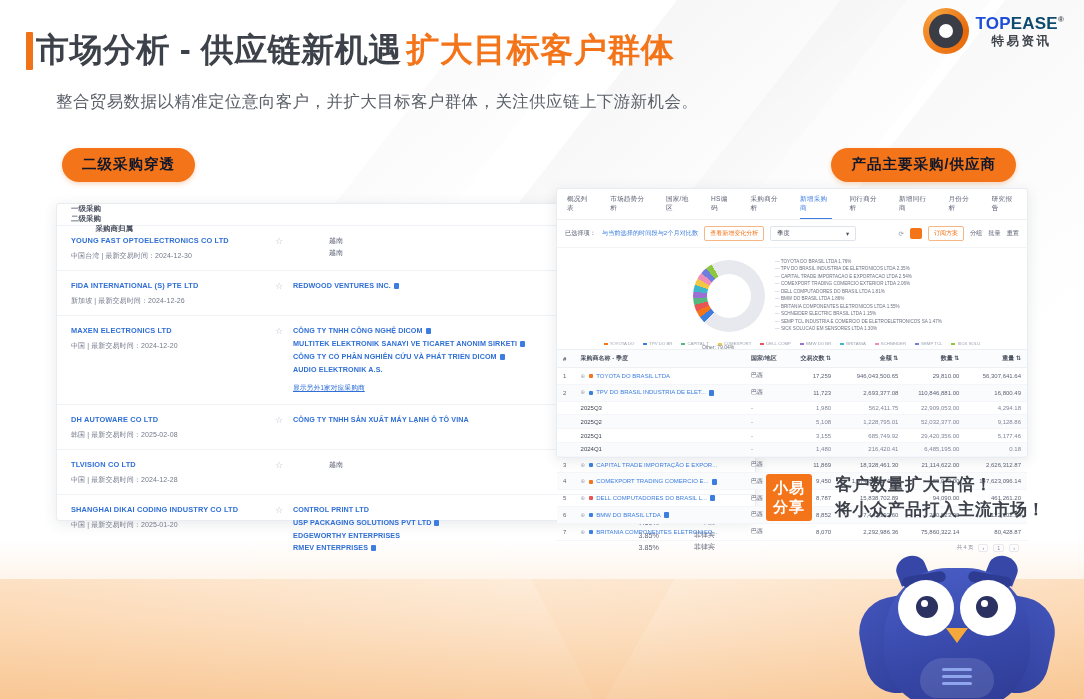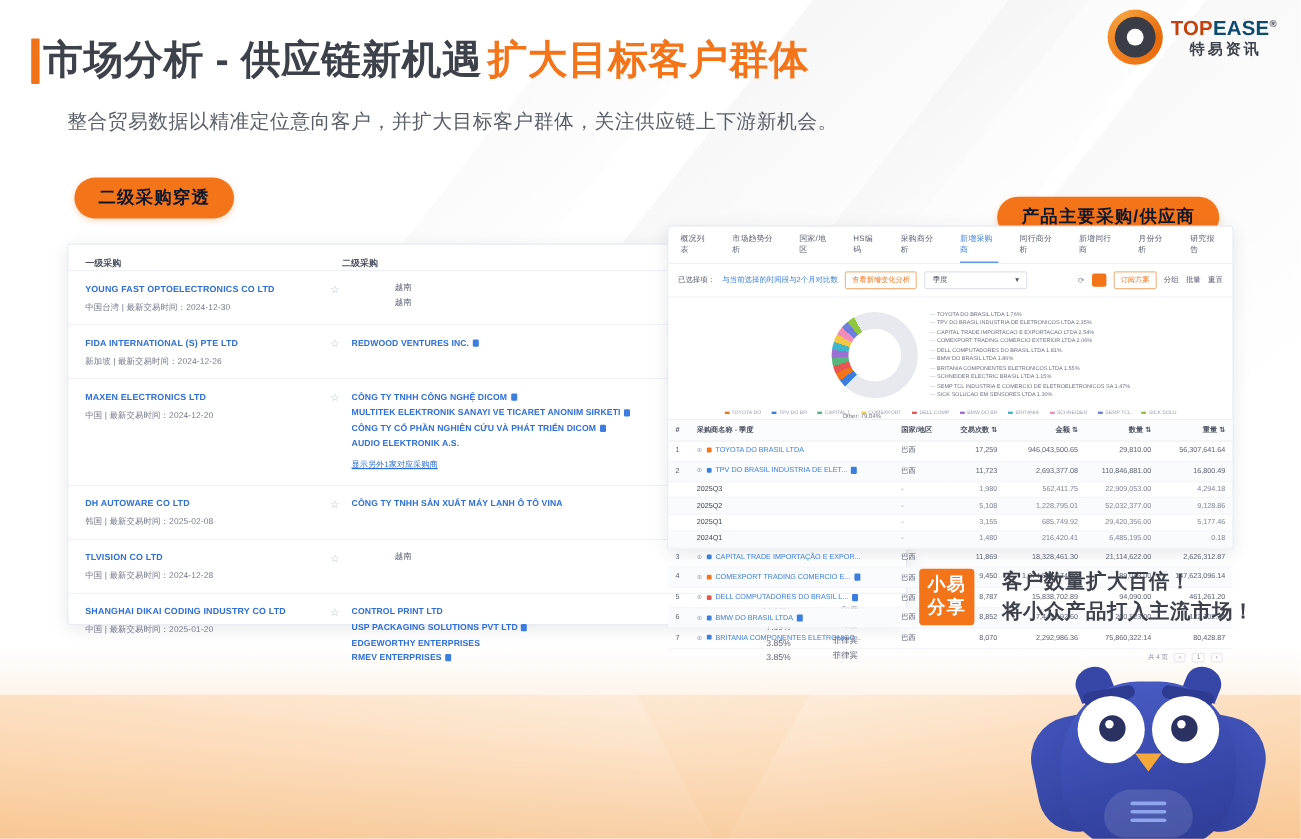--- a/index.html
+++ b/index.html
@@ -41,50 +41,50 @@
   .page { position: relative; z-index: 2; }
 
   .logo { position: absolute; right: 20px; top: 8px; display: flex; align-items: center; gap: 7px; }
   .logo-mark { width: 46px; height: 46px; border-radius: 50%;
     background: conic-gradient(from 210deg, #f07c1c, #f6a03c, #e8690a, #f07c1c);
     display: flex; align-items: center; justify-content: center; position: relative; }
   .logo-mark::before { content:""; position:absolute; inset:6px; border-radius:50%; background:#3a3d45; }
   .logo-mark::after  { content:""; position:absolute; inset:16px; border-radius:50%; background:#fff; }
   .logo-text { line-height: 1.12; }
   .logo-en { font-size: 17px; font-weight: bold; letter-spacing: .2px; }
-  .logo-en .t1 { color: #c2410c; }
+  .logo-en .t1 { color: #1d4ed8; }
   .logo-en .t2 { color: #0c4a6e; }
   .logo-sup { font-size: 8px; vertical-align: super; color:#3f434b; }
   .logo-cn { font-size: 12.5px; font-weight: bold; color: #3f434b; letter-spacing: 2.5px; margin-left: 16px; }
 
   .title-row { display: flex; align-items: center; gap: 3px; padding: 28px 0 0 26px; }
   .title-bar { width: 7px; height: 38px; background: #f0731a; border-radius: 1px; }
   .title-main { font-size: 33px; font-weight: bold; color: #3d4149; letter-spacing: .5px; }
   .title-accent { color: #f4741a; }
 
   .subtitle { margin: 18px 0 0 56px; font-size: 16.5px; color: #5a5f68; letter-spacing: .4px; }
 
   .pill {
     display: inline-block; padding: 7px 20px 8px; border-radius: 20px;
     background: #f4741a; color: #0f172a; font-size: 14.5px; font-weight: bold; letter-spacing: 1px;
     box-shadow: 0 2px 5px rgba(240,115,26,.28);
   }
   .pill-left { position: absolute; left: 62px; top: 148px; }
-  .pill-right { position: absolute; right: 68px; top: 164px; }
+  .pill-right { position: absolute; right: 68px; top: 148px; }
 
   
   .card {
     position: absolute; background: #fff; border: 1px solid #e9ecf1; border-radius: 3px;
     box-shadow: 0 3px 14px rgba(40,50,70,.10);
   }
   .card-left { left: 56px; top: 203px; width: 700px; height: 318px; }
 
   .tbl-head {
-    display: flex; align-items: flex-end; height: 22px; padding: 0 14px;
-    border-bottom: 1px solid #eef1f5; font-size: 7.5px; color: #4c5musicality; color:#4b5160; font-weight:bold;
+    display: flex; align-items: flex-start; height: 22px; padding: 0 14px;
+    border-bottom: 1px solid #eef1f5; font-size: 7.5px; color: #4c5musicality; color:#4b5160; font-weight:bold;flex-direction:column;
   }
   .th-a { width: 214px; }
   .th-b { flex: 1; }
   .th-c { width: 62px; text-align: right; }
 
   .row { display: flex; padding: 9px 14px 9px 14px; border-bottom: 1px solid #f0f2f6; }
   .row:last-child { border-bottom: none; }
   .col-a { width: 200px; }
   .col-star { width: 16px; display: flex; justify-content: center; padding-top: 1px; }
   .col-b { flex: 1; padding-left: 6px; }

